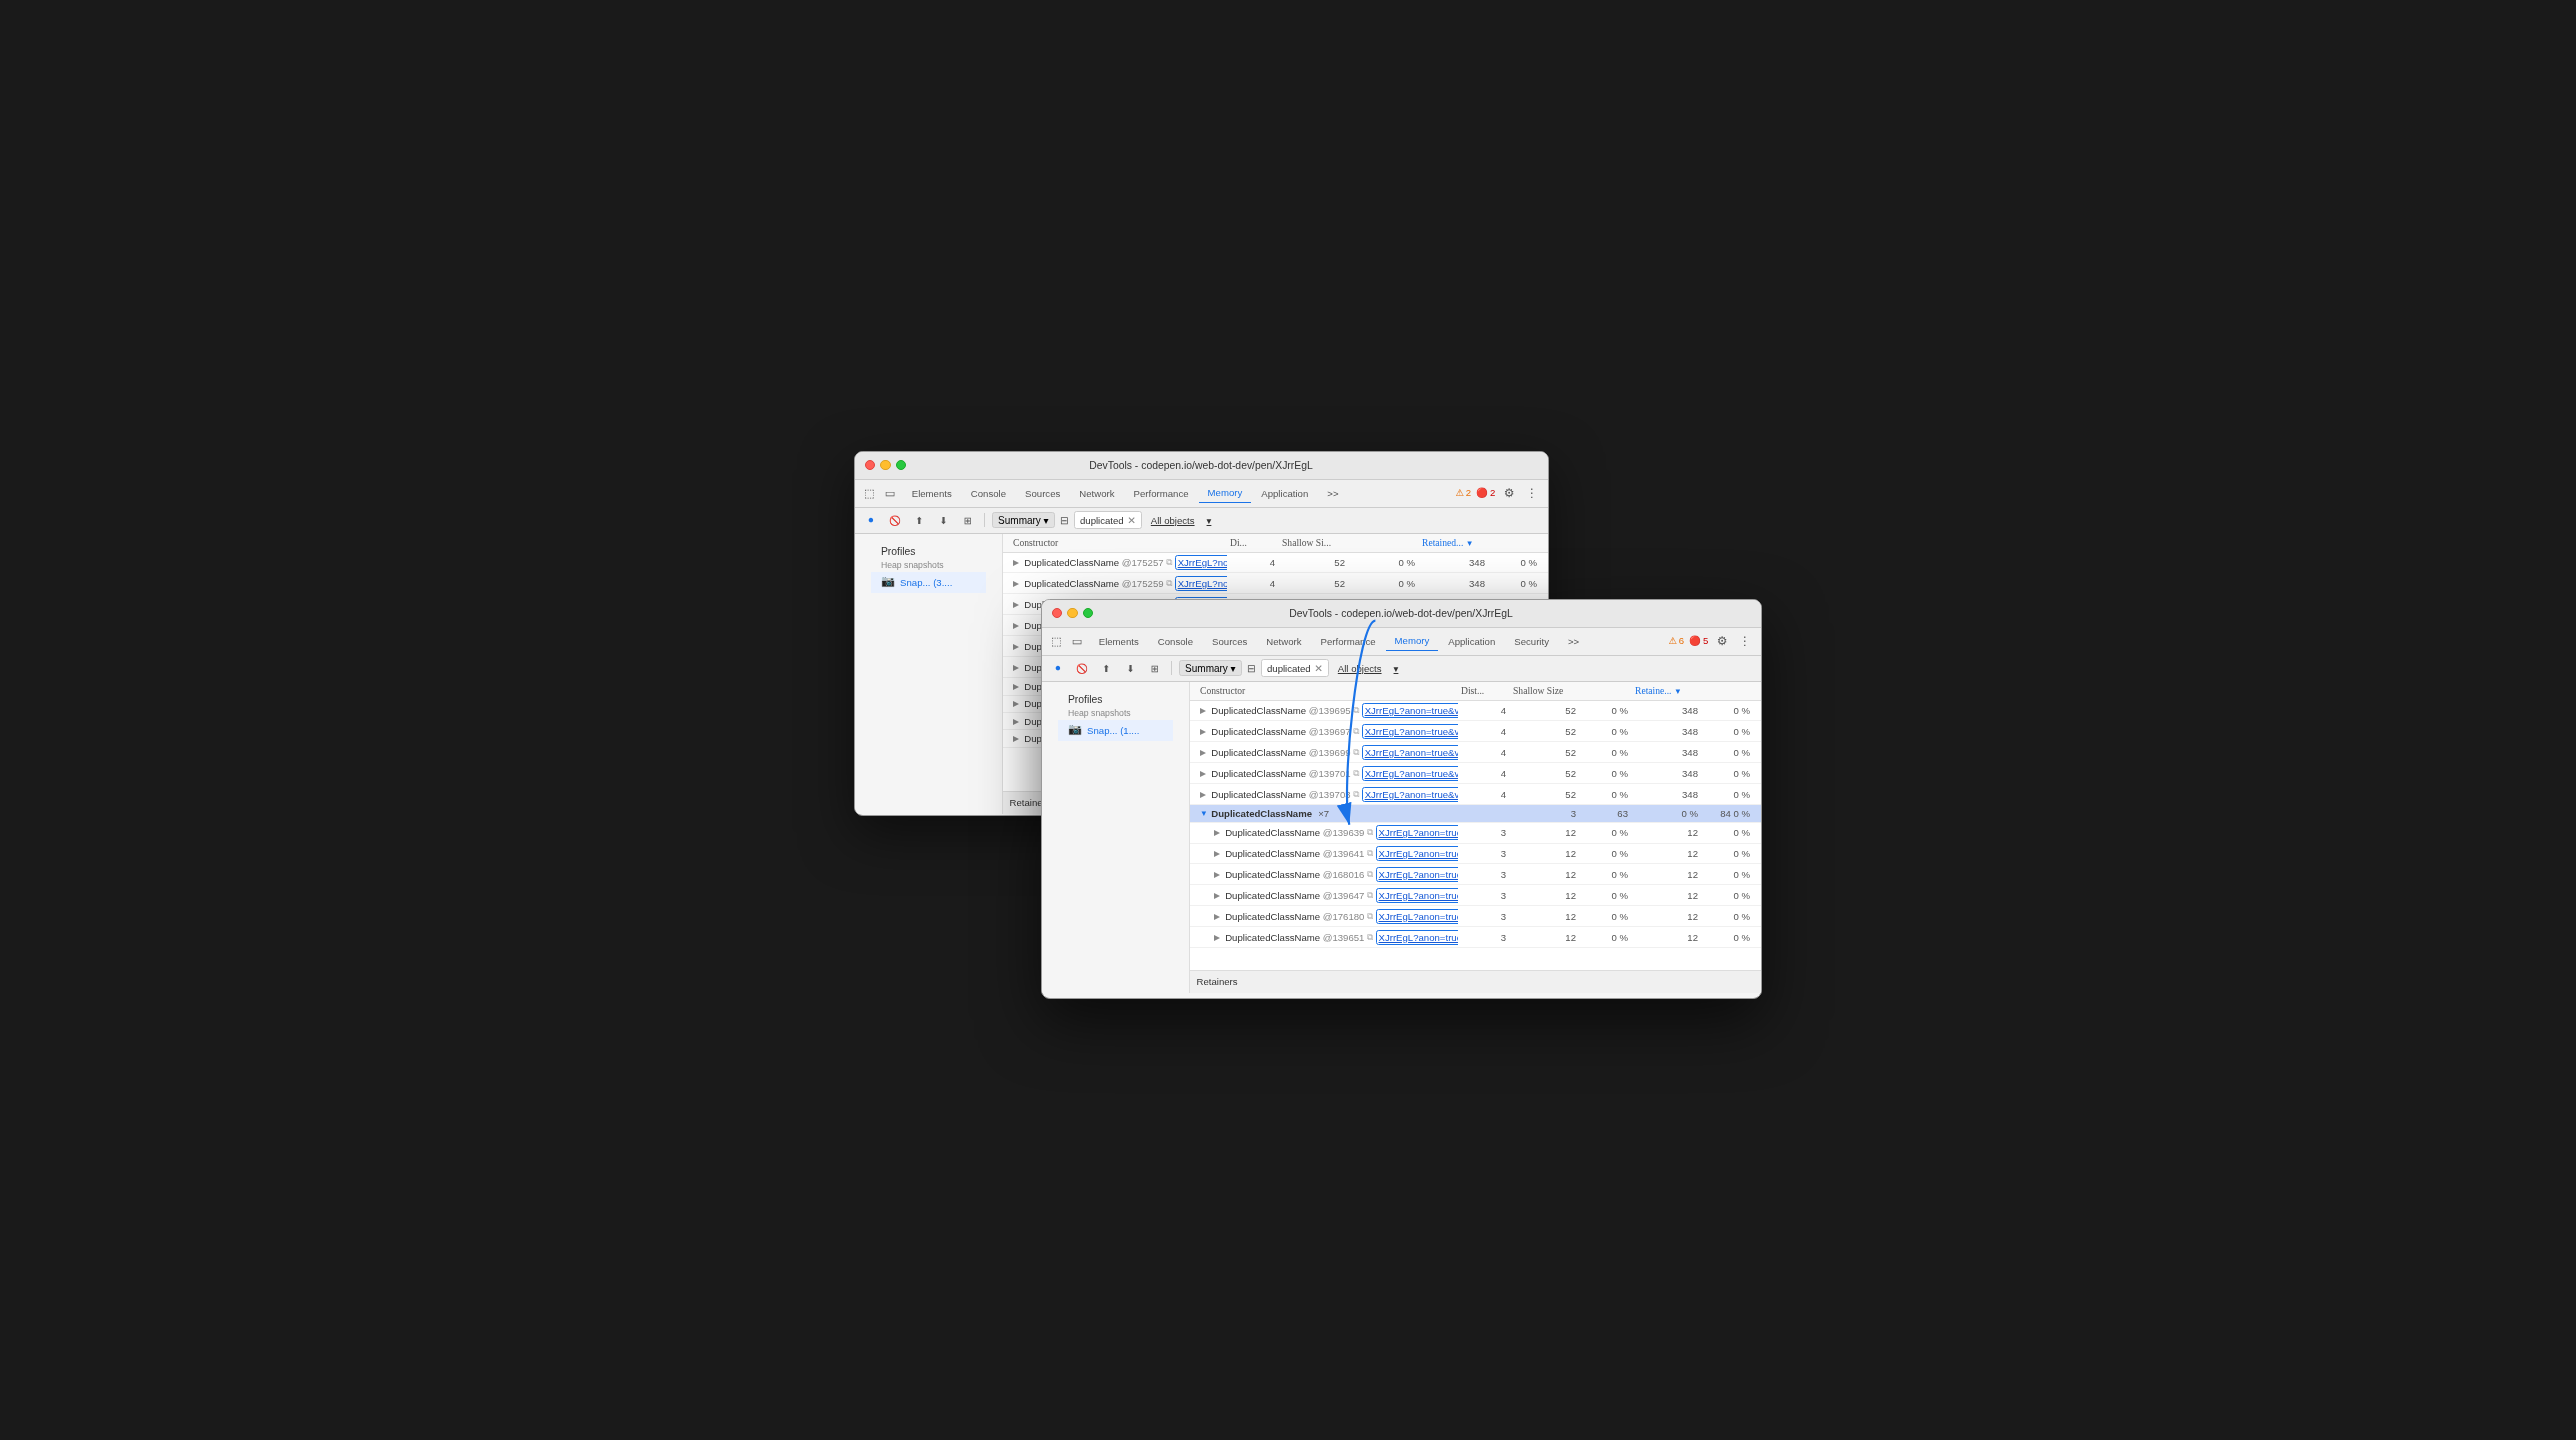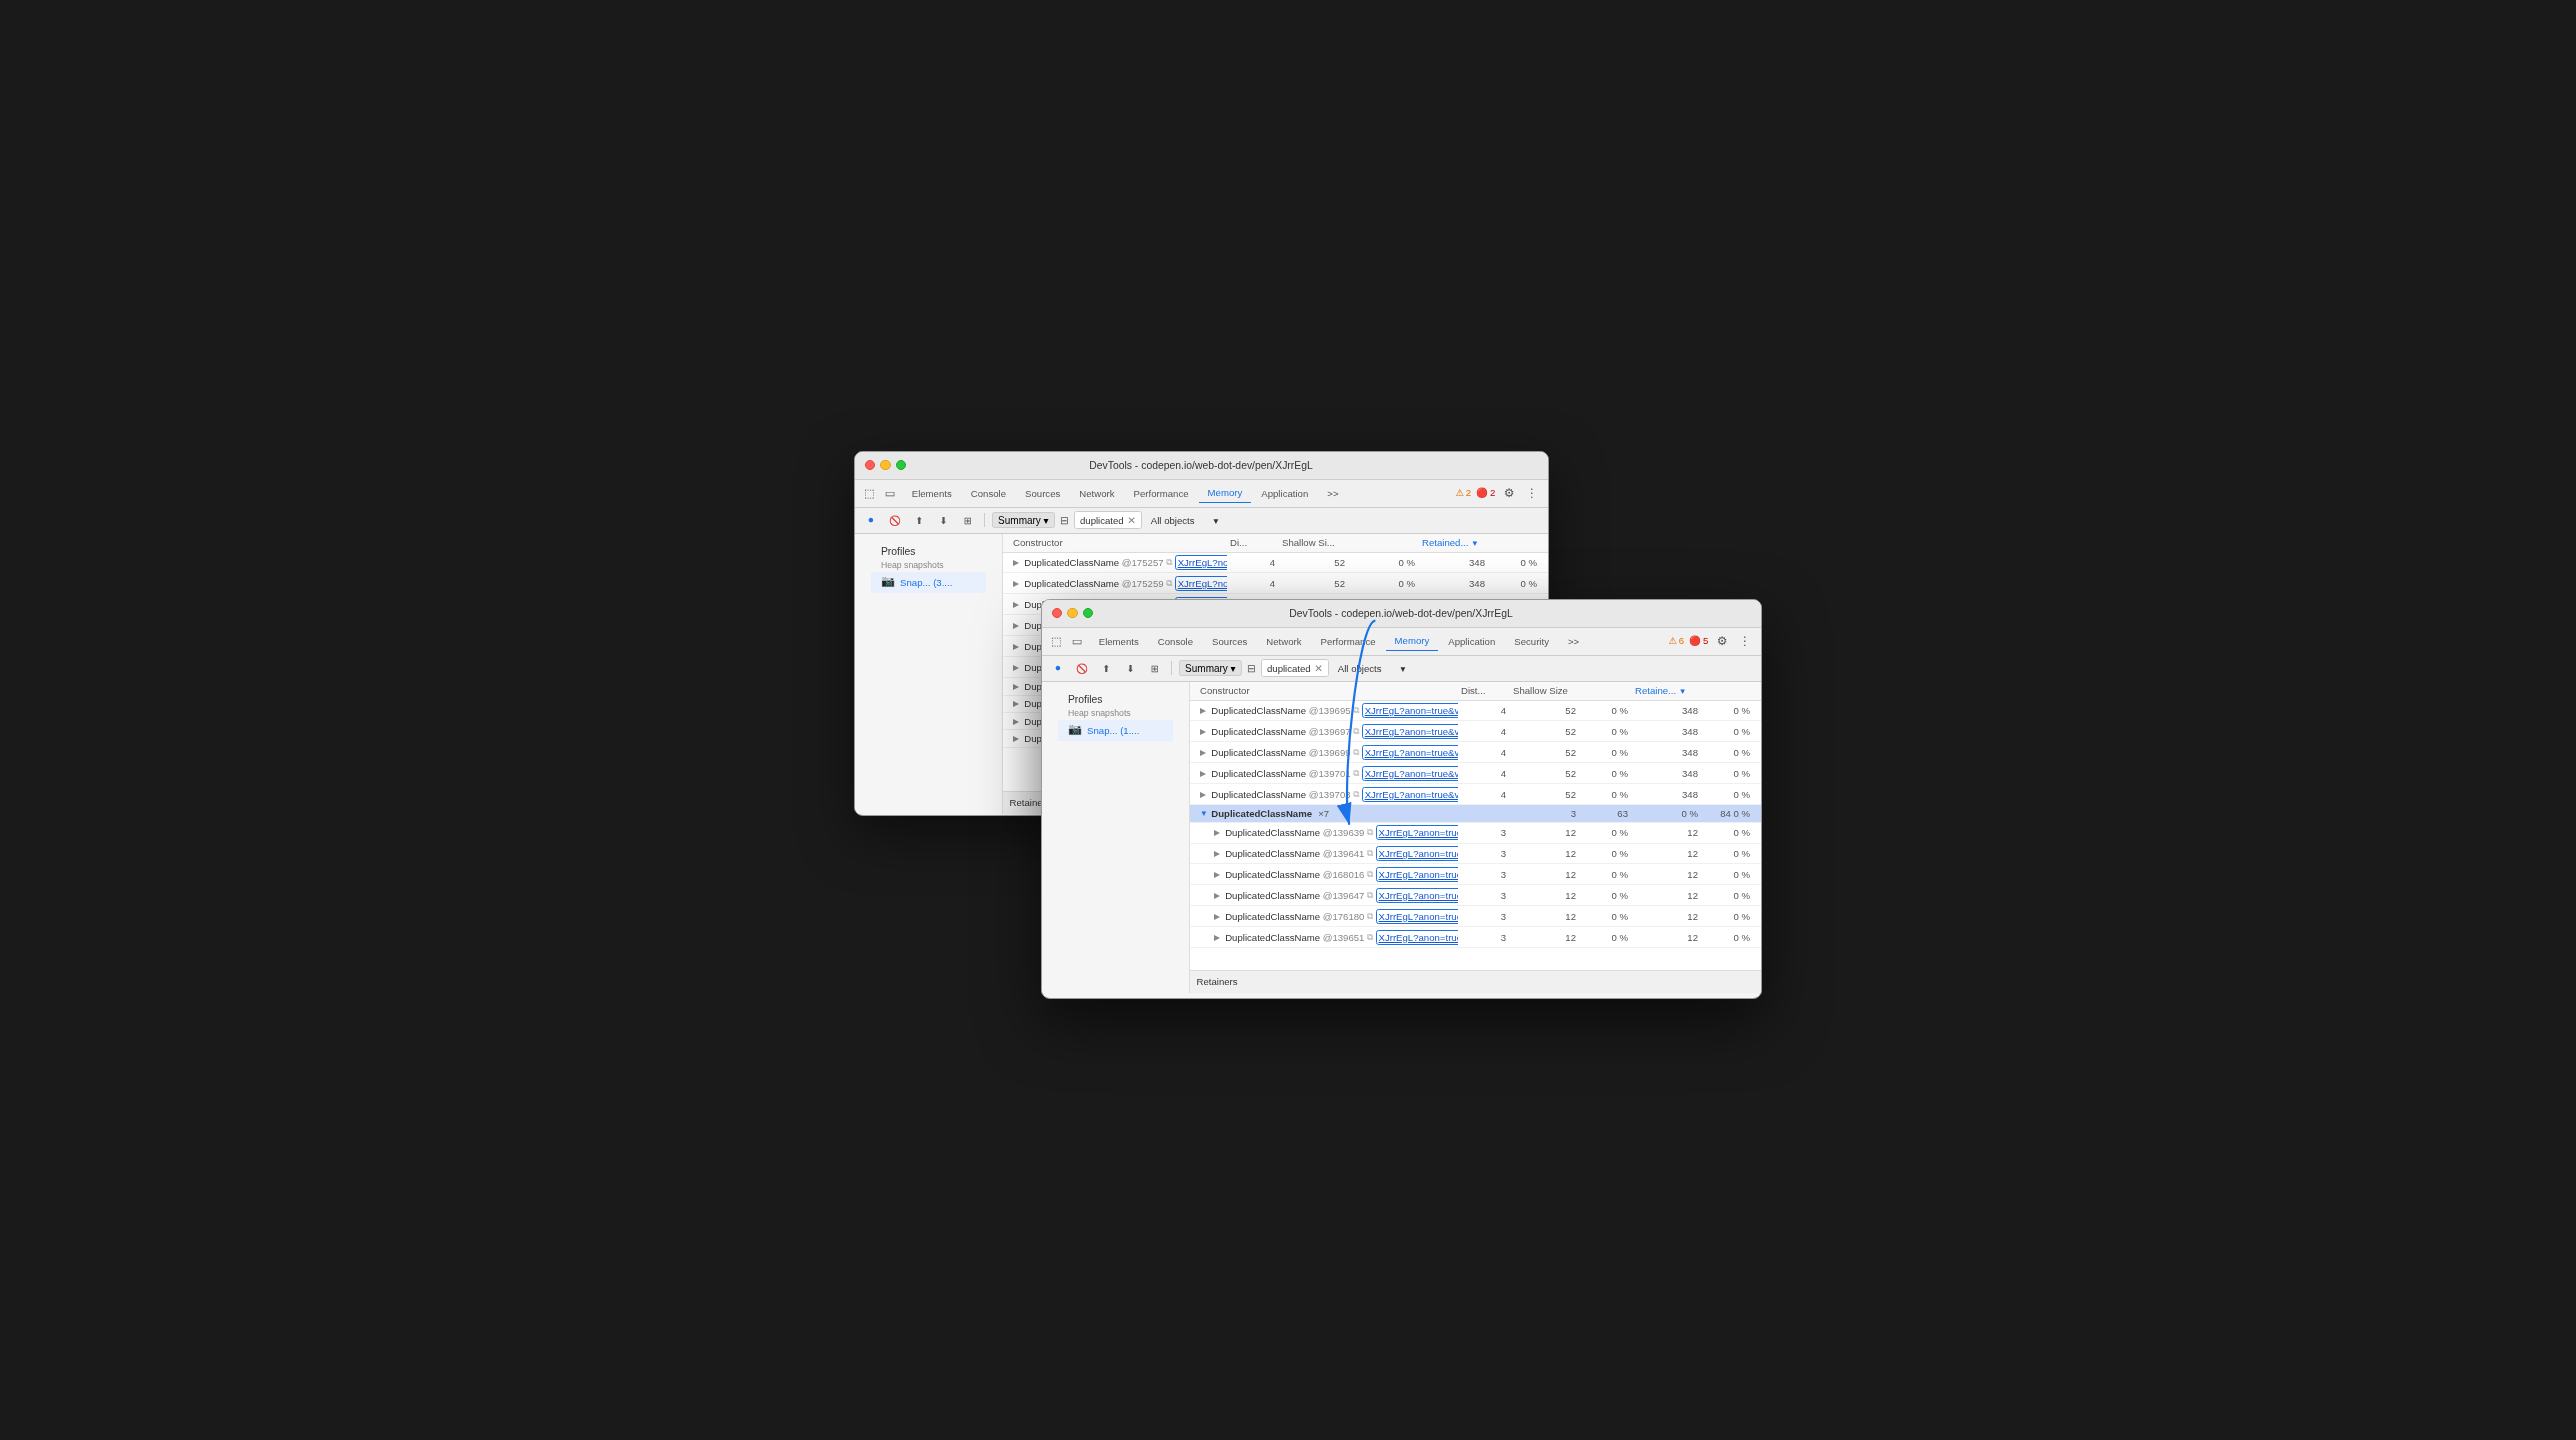--- a/index.html
+++ b/index.html
@@ -203,25 +203,26 @@
     }
 
     .filter-x {
       font-size: 10.4px;
       color: #888;
       cursor: pointer;
     }
 
     .all-objects-dropdown {
       display: flex;
-      gap: 19px;
+      gap: 12px;
       font-size: 9.6px;
       color: #333;
       cursor: pointer;
       margin-left: 3.5px;
+      text-decoration: underline;
     }
 
     
     .main-content {
       display: flex;
       height: calc(100% - 82px);
     }
 
     
     .sidebar {
@@ -295,20 +296,21 @@
     .table-header-2 {
       grid-template-columns: 1fr 52px 70px 52px 70px 52px;
       padding: 3.5px 7px;
     }
 
     .th-cell {
       padding: 0 3.5px;
       white-space: nowrap;
       overflow: hidden;
       text-overflow: ellipsis;
+      font-family: Liberation Serif, serif;
     }
 
     .th-cell.sorted {
       color: #1a73e8;
     }
 
     .th-sort-icon { font-size: 7.8px; }
 
     .table-body {
       flex: 1;

